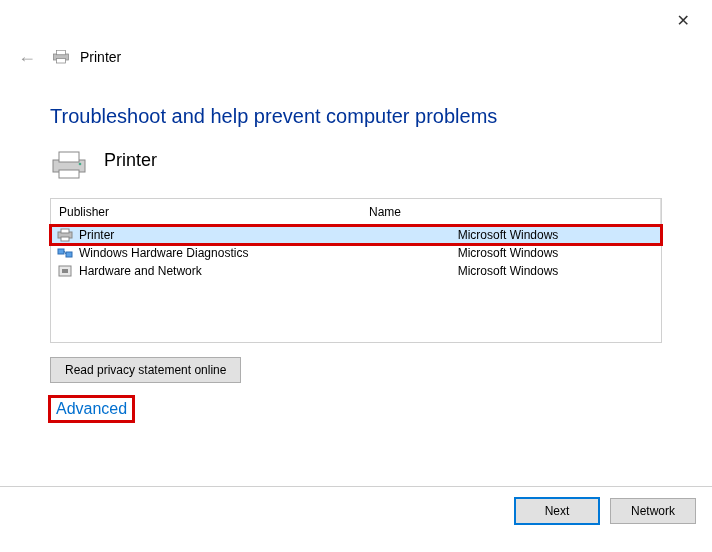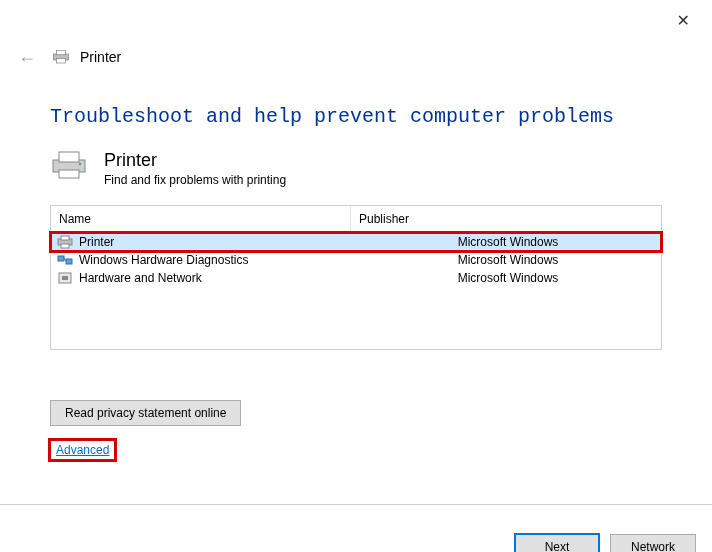--- a/index.html
+++ b/index.html
@@ -4,41 +4,41 @@
 <style>
   * { box-sizing: border-box; font-family: "Segoe UI", Tahoma, sans-serif; }
   body { margin: 0; background: #fff; color: #000; font-size: 12px; width: 712px; height: 552px; position: relative; }
   .titlebar { height: 40px; display: flex; align-items: center; justify-content: flex-end; padding: 0 14px; }
   .close-x { font-size: 16px; font-weight: 300; color: #333; cursor: pointer; padding: 4px 8px; }
   .header { display: flex; align-items: center; gap: 16px; padding: 6px 18px 12px 18px; }
   .back-arrow { color: #9a9a9a; font-size: 18px; }
   .header-title { display: flex; align-items: center; gap: 10px; font-size: 14px; }
   .printer-icon-small { width: 18px; height: 14px; }
   .content { padding: 0 50px; }
-  h1.heading { color: #003399; font-weight: 400; font-size: 20px; margin: 26px 0 22px 0; font-family: Liberation Mono, monospace; }
+  h1.heading { color: #003399; font-weight: 400; font-size: 20px; margin: 26px 0 22px 0; }
   .section-head { display: flex; align-items: flex-start; gap: 16px; margin-bottom: 18px; }
   .section-title { font-size: 18px; font-weight: 400; margin: 0; }
   .section-sub { font-size: 12px; margin: 2px 0 0 0; }
   .table-wrap { border: 1px solid #d0d0d0; }
   .thead { display: flex; background: #fff; border-bottom: 1px solid #e0e0e0; }
   .th { padding: 6px 8px; font-size: 12px; }
   .th.name { flex: 0 0 300px; border-right: 1px solid #e0e0e0; }
   .th.pub { flex: 1; }
   .tbody { }
   .row { display: flex; align-items: center; padding: 2px 6px; }
   .row.selected { background: #cde8ff; }
   .row .cell-name { flex: 0 0 300px; display: flex; align-items: center; gap: 6px; }
   .row .cell-pub { flex: 1; padding-left: 4px; text-align: center; }
   .tbody-pad { height: 62px; }
   .redbox { outline: 3px solid #d40000; outline-offset: -1px; }
-  .btn { background: #e1e1e1; border: 1px solid #adadad; padding: 5px 14px; font-size: 12px; cursor: pointer; margin-top: 36px; }
+  .btn { background: #e1e1e1; border: 1px solid #adadad; padding: 5px 14px; font-size: 12px; cursor: pointer; }
   .privacy-btn-wrap { margin-top: 14px; }
   .advanced-link-wrap { display: inline-block; margin-top: 14px; padding: 3px 6px; }
-  .advanced-link { color: #006fcf; text-decoration: underline; cursor: pointer; font-size: 12px; }
-  .footer { position: absolute; bottom: 0; left: 0; right: 0; border-top: 1px solid #d0d0d0; height: 48px; display: flex; align-items: center; justify-content: flex-end; gap: 10px; padding: 0 16px; }
+  .advanced-link { color: #006fcf; cursor: pointer; font-size: 16px; }
+  .footer { position: absolute; bottom: 18px; left: 0; right: 0; border-top: 1px solid #d0d0d0; height: 48px; display: flex; align-items: center; justify-content: flex-end; gap: 10px; padding: 0 16px; }
   .footer .btn { width: 86px; text-align: center; }
   .footer .btn.primary { border: 2px solid #0078d7; background: #e1e1e1; }
   svg { display: block; }
   .ico-printer-flat { width:16px; height:14px; }
   .ico-network { width:16px; height:14px; }
   .ico-hardware { width:16px; height:14px; }
 </style>
 </head>
 <body>
 
@@ -63,28 +63,27 @@
 
   <div class="section-head">
     <svg width="38" height="30" viewBox="0 0 38 30">
       <rect x="3" y="10" width="32" height="12" fill="#cfcfcf" stroke="#888"></rect>
       <rect x="9" y="2" width="20" height="10" fill="#fff" stroke="#888"></rect>
       <rect x="9" y="20" width="20" height="8" fill="#fff" stroke="#888"></rect>
       <circle cx="30" cy="14" r="1.3" fill="#4a8"></circle>
     </svg>
     <div>
       <p class="section-title">Printer</p>
-      <p class="section-sub">Find and fix problems with printing</p>
     </div>
   </div>
 
   <div class="table-wrap">
     <div class="thead">
+      <div class="th pub">Publisher</div>
       <div class="th name">Name</div>
-      <div class="th pub">Publisher</div>
     </div>
     <div class="tbody">
       <div class="row selected redbox">
         <div class="cell-name">
           <svg class="ico-printer-flat" viewBox="0 0 16 14">
               <rect x="1" y="4" width="14" height="6" fill="#bfbfbf" stroke="#888"></rect>
               <rect x="4" y="1" width="8" height="4" fill="#fff" stroke="#888"></rect>
               <rect x="4" y="9" width="8" height="4" fill="#fff" stroke="#888"></rect>
             </svg>
           <span>Printer</span>

